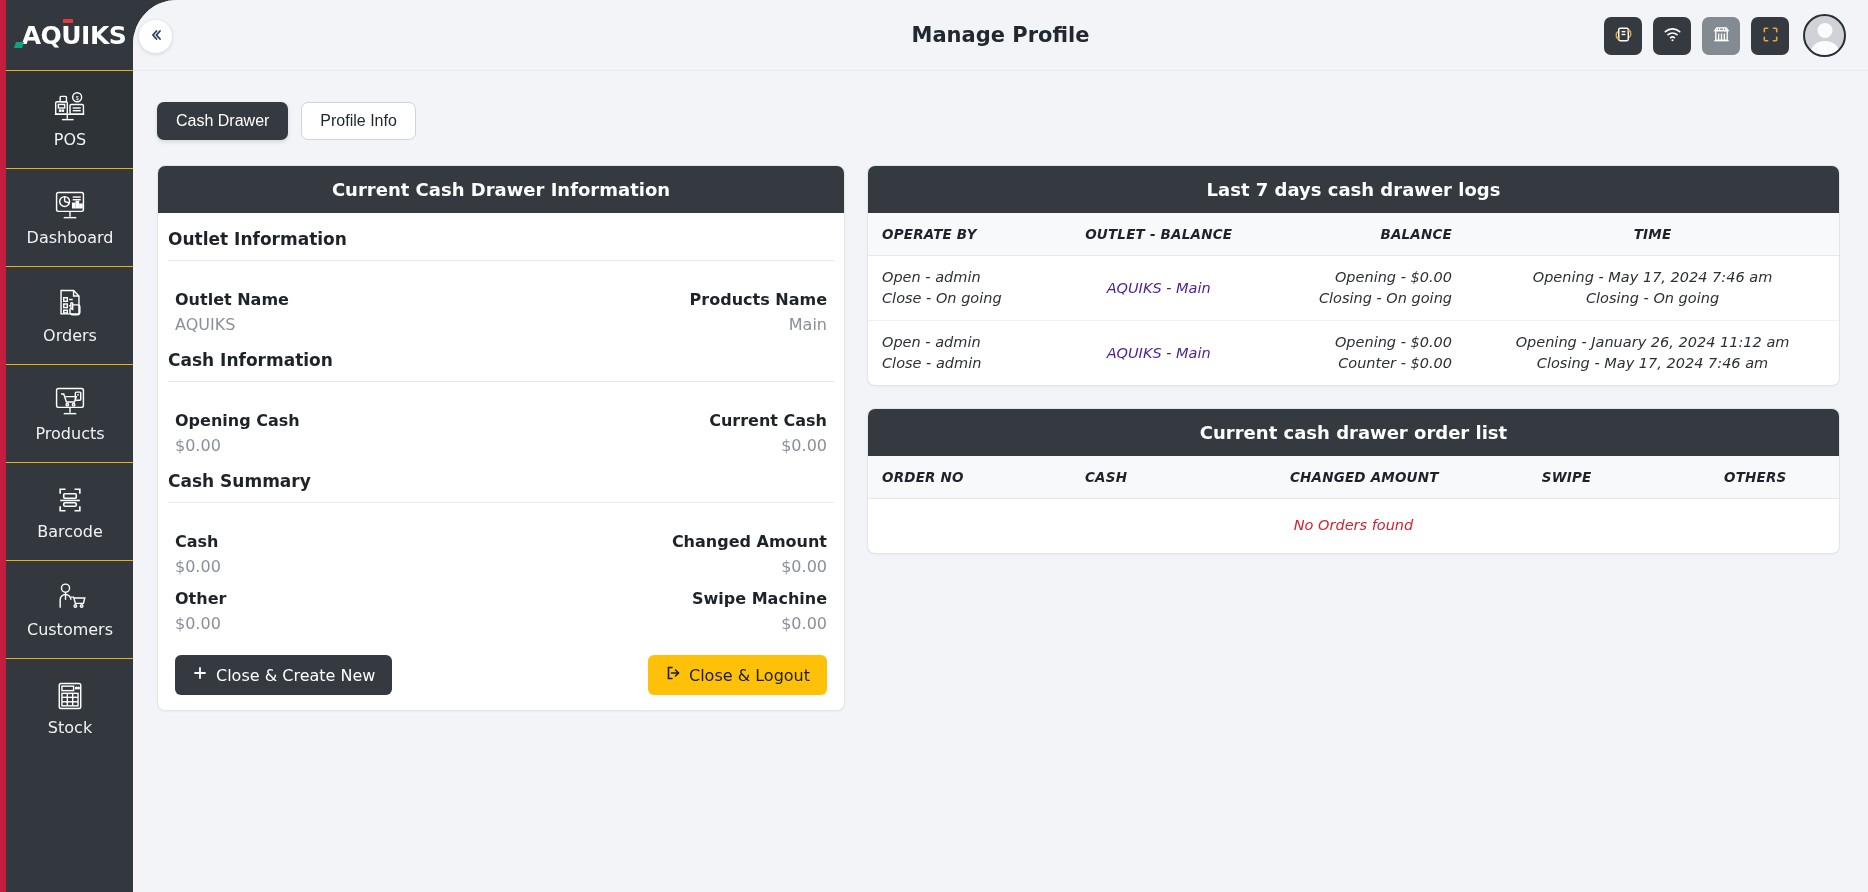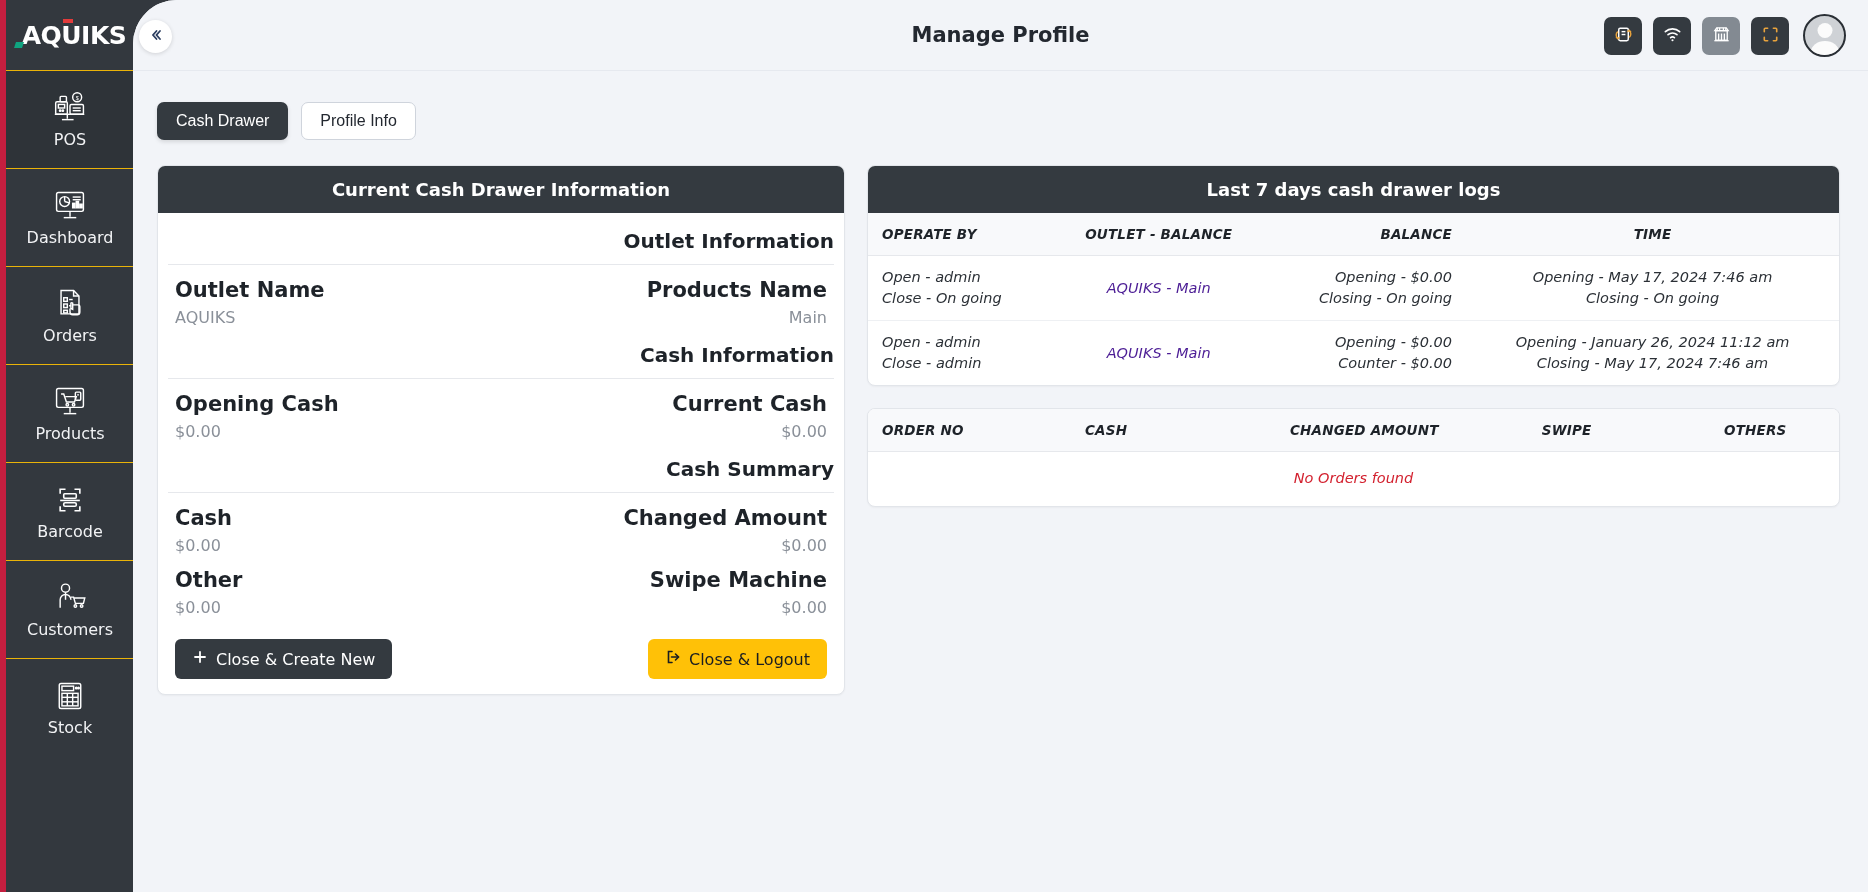--- a/index.html
+++ b/index.html
@@ -152,31 +152,31 @@
     box-shadow: 0 1px 2px rgba(0,0,0,.04);
   }
   .card-head {
     background: #343a40; color: #ffffff;
     font-size: 18px; font-weight: bold; text-align: center;
     padding: 13px 10px; font-family: "DejaVu Sans", sans-serif;
   }
   .card-body { padding: 0 10px 12px; }
 
   .section-title {
-    text-align: right; font-size: 20px; font-weight: bold;
+    text-align: left; font-size: 17px; font-weight: bold;
     color: #1e2329; padding: 16px 0 11px;
-    border-bottom: 1px solid #e6e8ec; margin-bottom: 0;
+    border-bottom: 1px solid #e6e8ec; margin-bottom: 16px;
     font-family: "DejaVu Sans", sans-serif;
   }
   .kv-row {
     display: flex; justify-content: space-between;
     padding: 13px 7px 0;
   }
   .kv-row .k, .kv-row .v {
-    font-size: 21px; font-weight: bold; color: #1e2329;
+    font-size: 16px; font-weight: bold; color: #1e2329;
     font-family: "DejaVu Sans", sans-serif;
   }
   .val-row {
     display: flex; justify-content: space-between;
     padding: 6px 7px 0;
   }
   .val-row .k, .val-row .v {
     font-size: 16px; color: #8a9099;
     font-family: "DejaVu Sans", sans-serif;
   }
@@ -542,20 +542,21 @@
               <td class="ta-c two-line">
                 <div>Opening - January 26, 2024 11:12 am</div>
                 <div>Closing - May 17, 2024 7:46 am</div>
               </td>
             </tr>
           </tbody>
         </table>
       </div>
 
       <div class="card">
+        <div class="card-head">Current cash drawer order list</div>
         <table>
           <thead>
             <tr>
               <th class="ta-l">ORDER NO</th>
               <th class="ta-l">CASH</th>
               <th class="ta-c">CHANGED AMOUNT</th>
               <th class="ta-l">SWIPE</th>
               <th class="ta-c">OTHERS</th>
             </tr>
           </thead>

